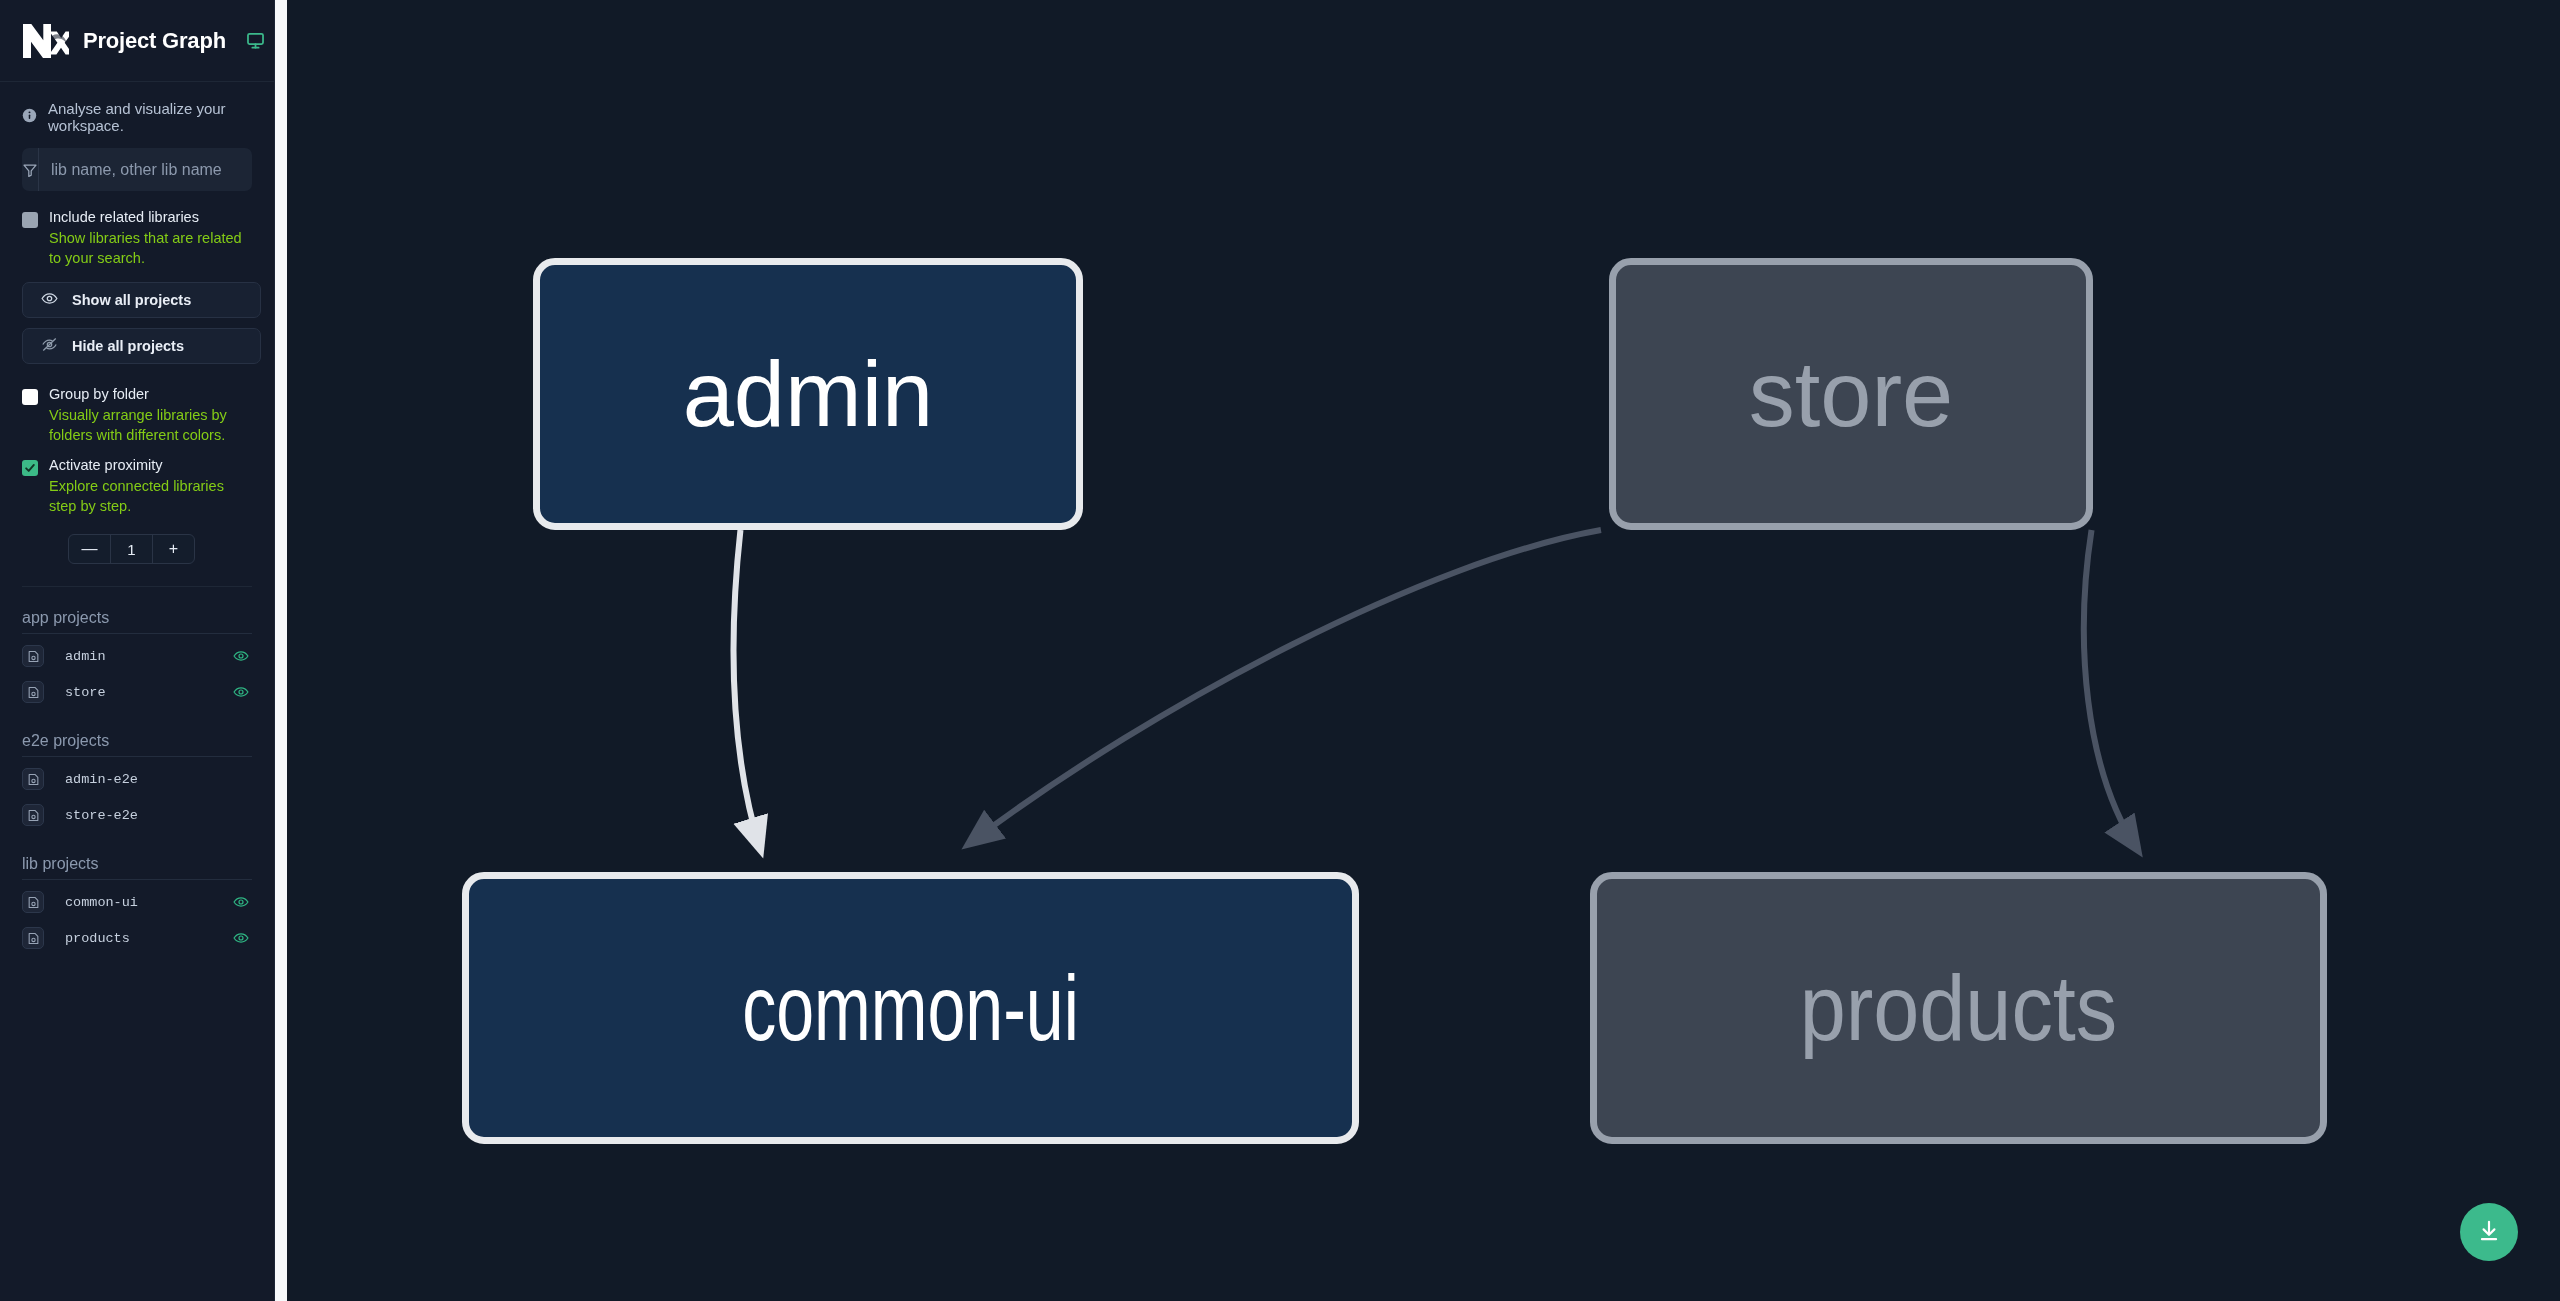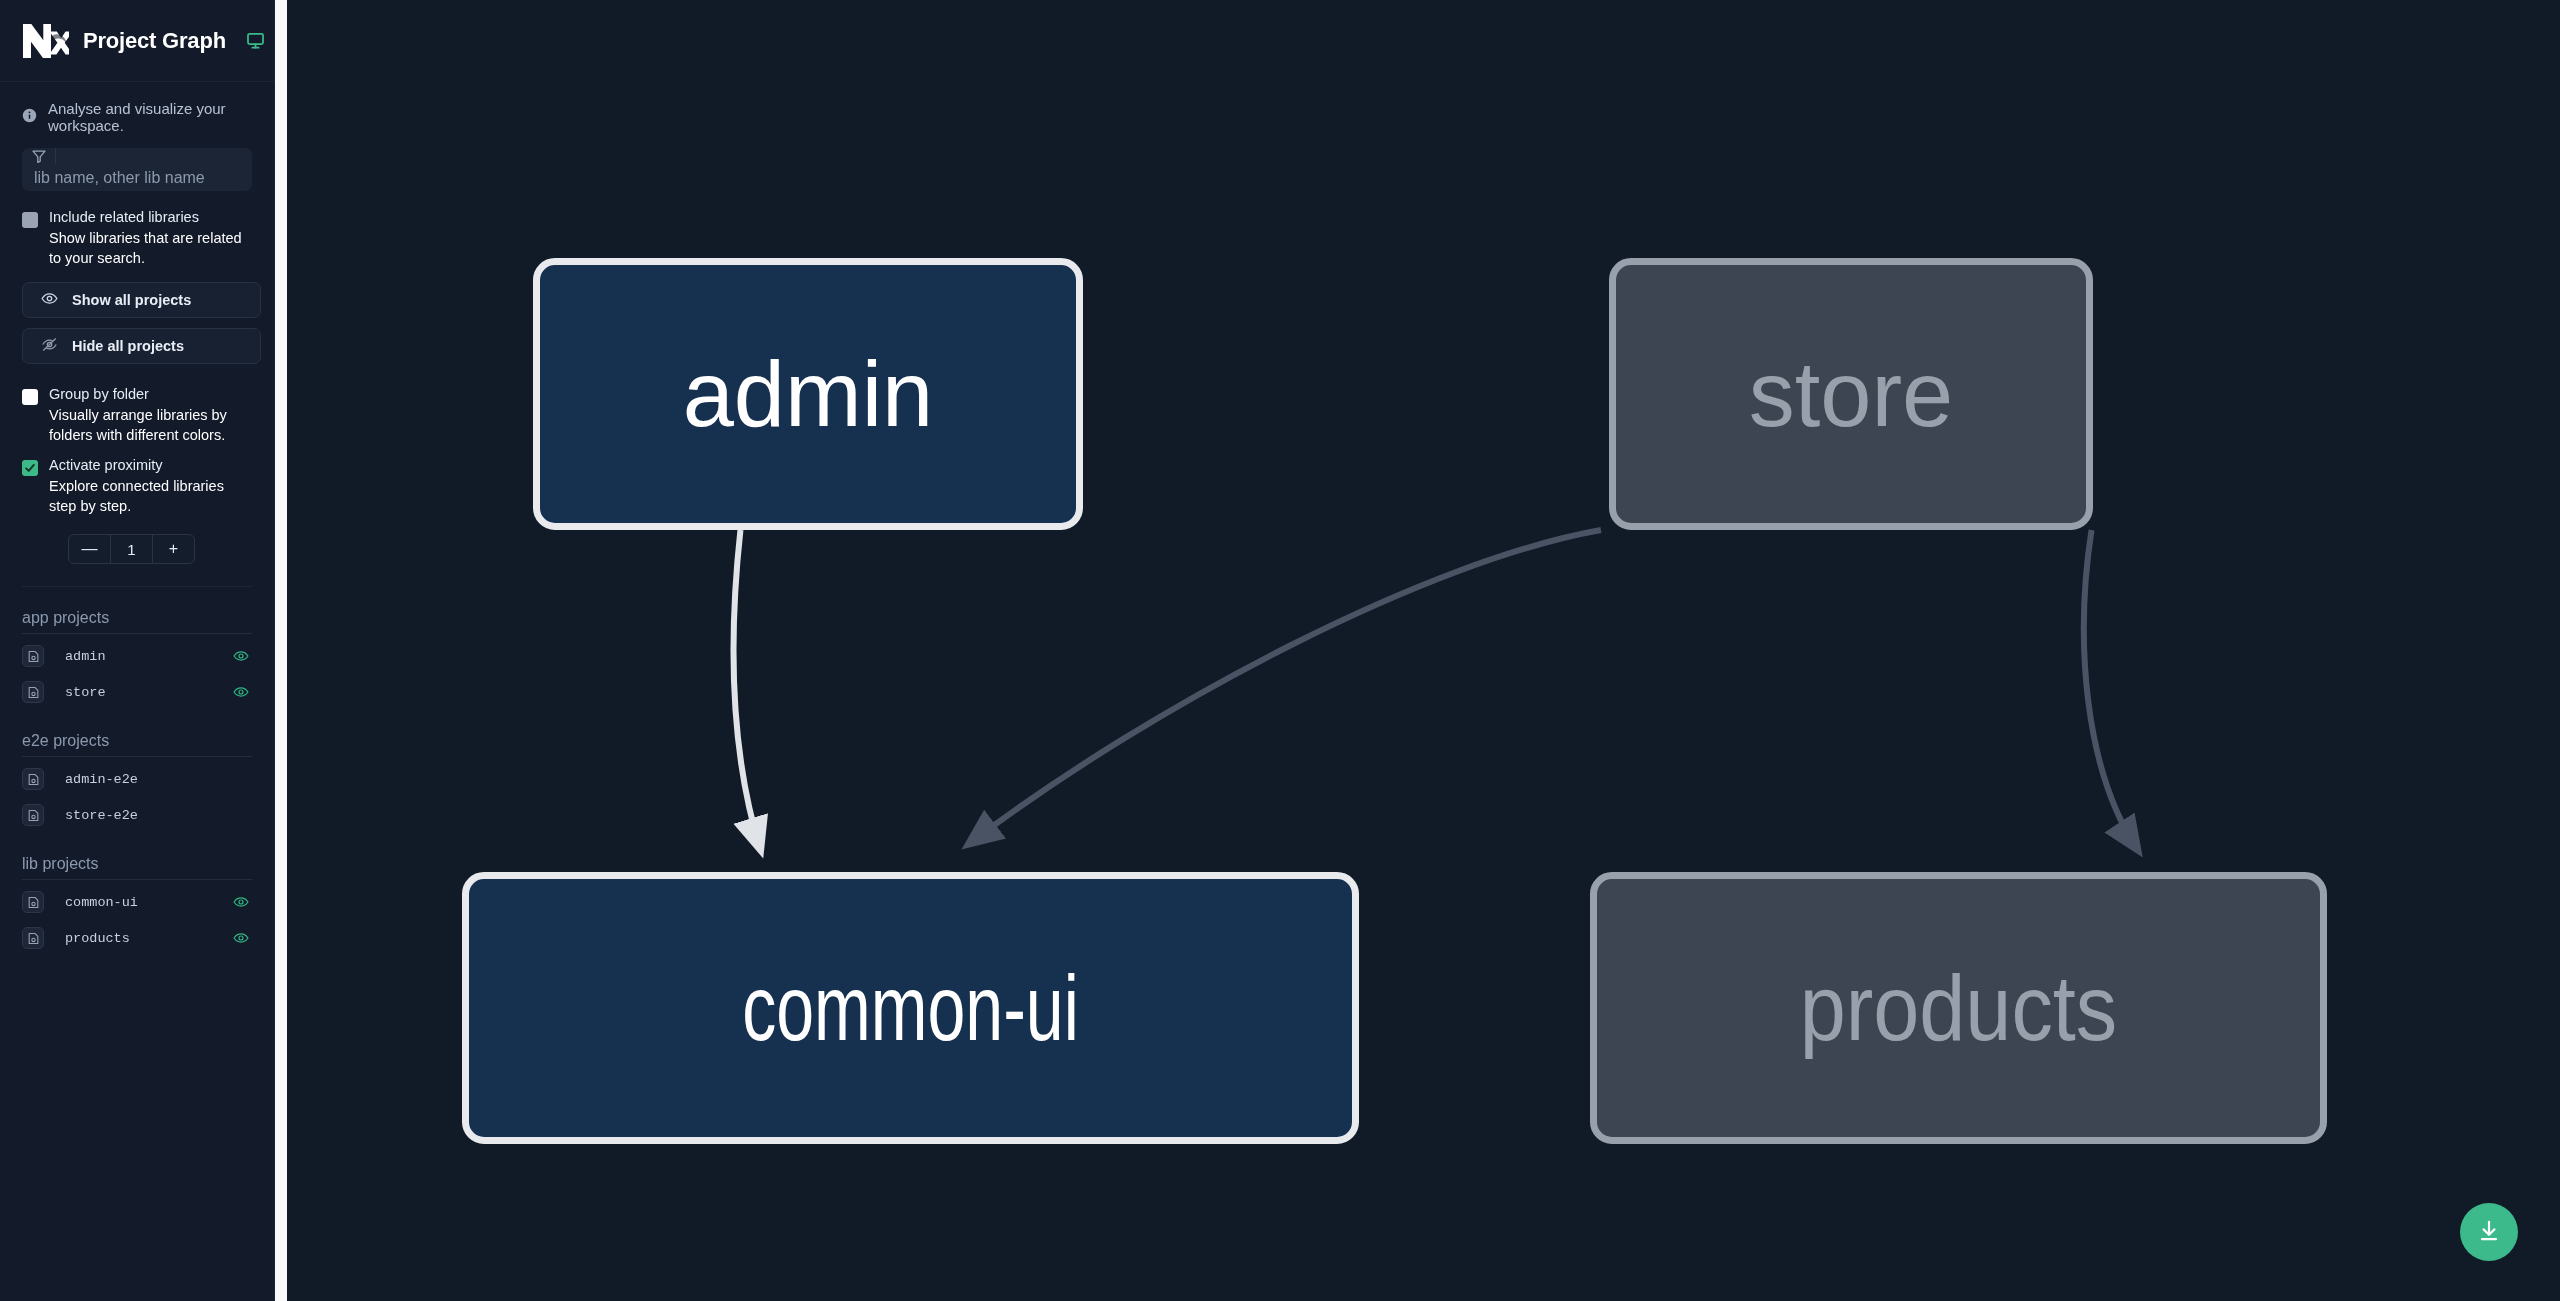--- a/index.html
+++ b/index.html
@@ -44,21 +44,20 @@
 
   .sb-body { padding: 0 22px; }
 
   .search-wrap {
     display: flex; align-items: stretch;
     height: 43px;
     background: #1c2535;
     border-radius: 7px;
     overflow: hidden;
     margin-bottom: 10px;
-    flex-direction: column;
   }
   .search-icon-box {
     width: 34px; display:flex; align-items:center; justify-content:center;
     border-right: 1px solid #2b3purple;
     border-right: 1px solid #2b3547;
   }
   .search-input {
     flex: 1; background: transparent; border: 0; outline: none;
     color: #d7dee8; font-size: 16px;
     font-family: "Liberation Sans", sans-serif;
@@ -70,21 +69,21 @@
   .cb {
     width: 16px; height: 16px; flex: 0 0 16px;
     border-radius: 3px; margin-top: 3px;
     display: flex; align-items: center; justify-content: center;
   }
   .cb.grey { background: #9aa4b2; }
   .cb.white { background: #ffffff; }
   .cb.green { background: #3cba87; }
   .opt-text { display: flex; flex-direction: column; }
   .opt-title { color: #e7edf5; font-size: 14.5px; font-weight: 400; line-height: 17px; }
-  .opt-desc { color: #ffffff; font-size: 14.5px; line-height: 20px; margin-top: 2px; max-width: 200px;}
+  .opt-desc { color: #84cc16; font-size: 14.5px; line-height: 20px; margin-top: 2px; max-width: 200px;}
 
   .btn-wide {
     width: 239px; height: 36px; margin-top: 10px;
     background: #182132; border: 1px solid #273144;
     border-radius: 7px; color: #e9eef6;
     font-size: 14.5px; font-weight: 700;
     display: flex; align-items: center; gap: 14px;
     padding-left: 18px; cursor: pointer;
     font-family: "Liberation Sans", sans-serif;
   }

